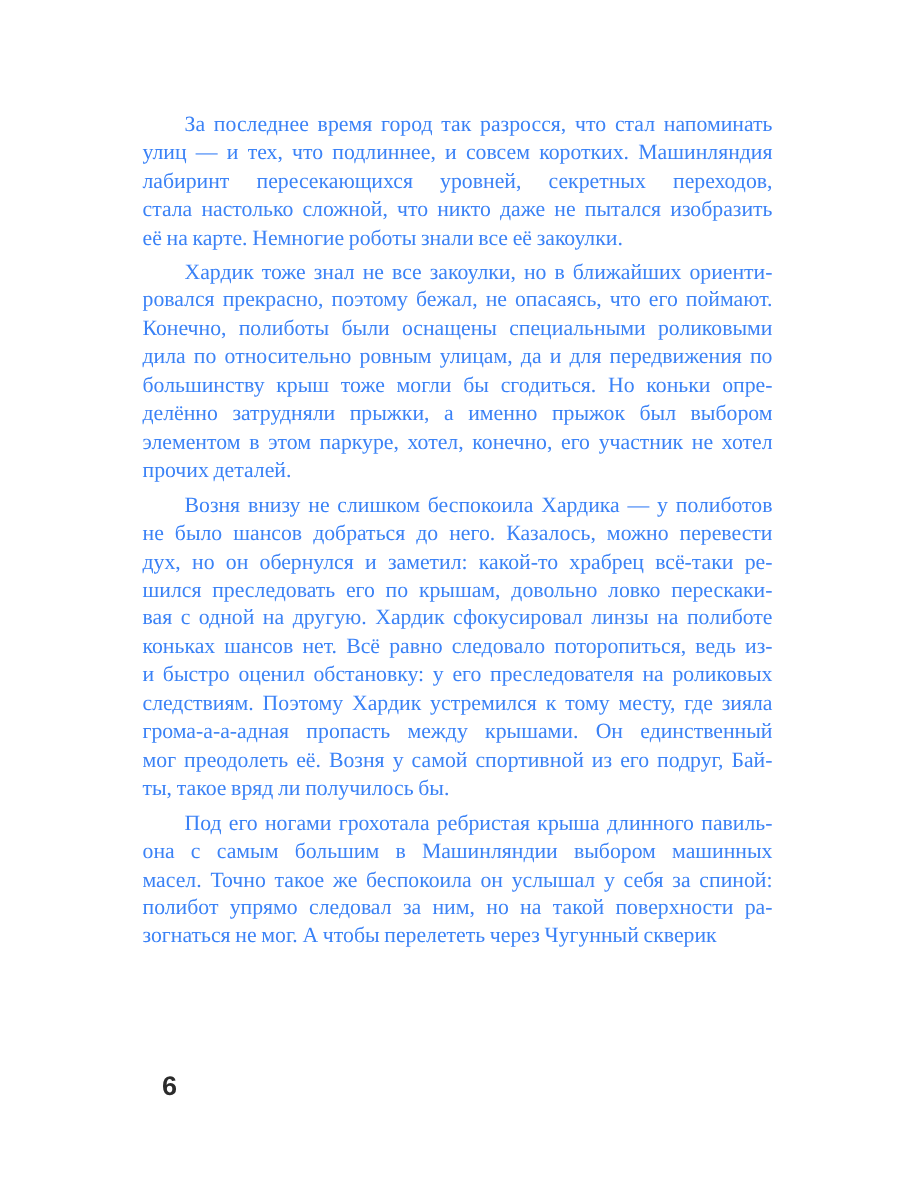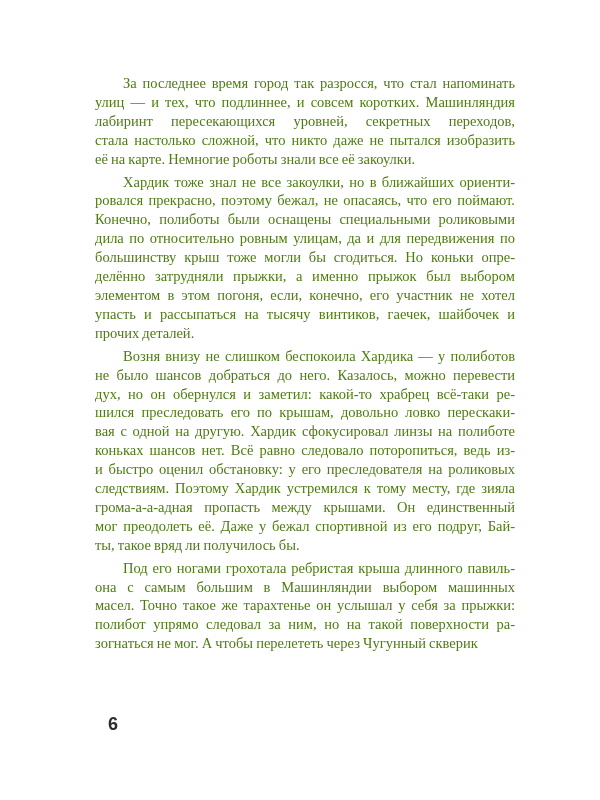--- a/index.html
+++ b/index.html
@@ -17,21 +17,21 @@
     position: relative;
     width: 600px;
     height: 800px;
     background: #ffffff;
   }
   .text-block {
     position: absolute;
     left: 95px;
     top: 74px;
     width: 420px;
-    color: #4d7c0f;
+    color: #3b82f6;
     font-size: 14.5px;
     line-height: 18.9px;
     word-spacing: -0.5px;
   }
   .para {
     margin: 0 0 4px 0;
   }
   .line {
     text-align: justify;
     text-align-last: justify;
@@ -65,39 +65,38 @@
         <div class="line">стала настолько сложной, что никто даже не пытался изобразить</div>
         <div class="line last">её на карте. Немногие роботы знали все её закоулки.</div>
       </div>
       <div class="para">
         <div class="line indent">Хардик тоже знал не все закоулки, но в ближайших ориенти-</div>
         <div class="line">ровался прекрасно, поэтому бежал, не опасаясь, что его поймают.</div>
         <div class="line">Конечно, полиботы были оснащены специальными роликовыми</div>
         <div class="line">дила по относительно ровным улицам, да и для передвижения по</div>
         <div class="line">большинству крыш тоже могли бы сгодиться. Но коньки опре-</div>
         <div class="line">делённо затрудняли прыжки, а именно прыжок был выбором</div>
-        <div class="line">элементом в этом погоня, если, конечно, его участник не хотел</div>
-        <div class="line">упасть и рассыпаться на тысячу винтиков, гаечек, шайбочек и</div>
+        <div class="line">элементом в этом паркуре, хотел, конечно, его участник не хотел</div>
         <div class="line last">прочих деталей.</div>
       </div>
       <div class="para">
         <div class="line indent">Возня внизу не слишком беспокоила Хардика — у полиботов</div>
         <div class="line">не было шансов добраться до него. Казалось, можно перевести</div>
         <div class="line">дух, но он обернулся и заметил: какой-то храбрец всё-таки ре-</div>
         <div class="line">шился преследовать его по крышам, довольно ловко перескаки-</div>
         <div class="line">вая с одной на другую. Хардик сфокусировал линзы на полиботе</div>
         <div class="line">коньках шансов нет. Всё равно следовало поторопиться, ведь из-</div>
         <div class="line">и быстро оценил обстановку: у его преследователя на роликовых</div>
         <div class="line">следствиям. Поэтому Хардик устремился к тому месту, где зияла</div>
         <div class="line">грома-а-а-адная пропасть между крышами. Он единственный</div>
-        <div class="line">мог преодолеть её. Даже у бежал спортивной из его подруг, Бай-</div>
+        <div class="line">мог преодолеть её. Возня у самой спортивной из его подруг, Бай-</div>
         <div class="line last">ты, такое вряд ли получилось бы.</div>
       </div>
       <div class="para">
         <div class="line indent">Под его ногами грохотала ребристая крыша длинного павиль-</div>
         <div class="line">она с самым большим в Машинляндии выбором машинных</div>
-        <div class="line">масел. Точно такое же тарахтенье он услышал у себя за прыжки:</div>
+        <div class="line">масел. Точно такое же беспокоила он услышал у себя за спиной:</div>
         <div class="line">полибот упрямо следовал за ним, но на такой поверхности ра-</div>
         <div class="line last">зогнаться не мог. А чтобы перелететь через Чугунный скверик</div>
       </div>
     </div>
   <div class="folio">6</div>
 </div>
 
 </body></html>

